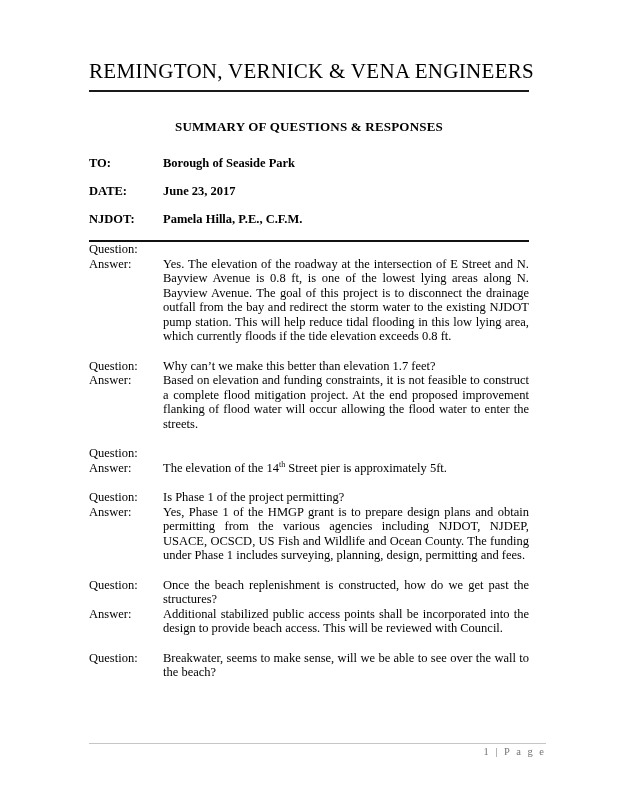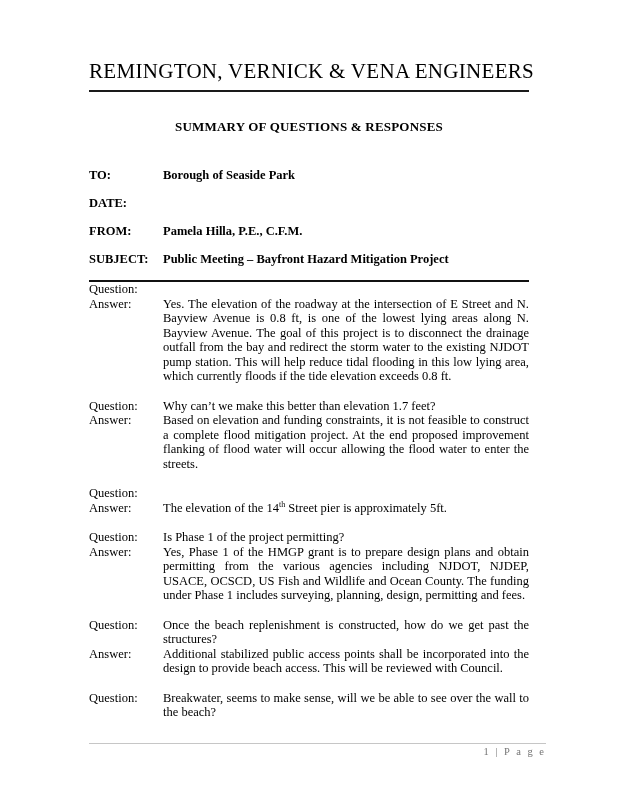--- a/index.html
+++ b/index.html
@@ -33,21 +33,21 @@
   }
   .doc-title {
     text-align: center;
     font-size: 13px;
     font-weight: bold;
     letter-spacing: 0.2px;
     margin-top: 27px;
     line-height: 15px;
   }
   .memo {
-    margin-top: 34px;
+    margin-top: 22px;
   }
   .memo-row {
     display: flex;
     font-size: 12.5px;
     font-weight: bold;
     line-height: 15px;
     margin-bottom: 13px;
   }
   .memo-label {
     width: 74px;
@@ -110,28 +110,25 @@
 
   <div class="doc-title">SUMMARY OF QUESTIONS &amp; RESPONSES</div>
 
   <div class="memo">
     <div class="memo-row">
       <span class="memo-label">TO:</span>
       <span class="memo-value">Borough of Seaside Park</span>
     </div>
     <div class="memo-row">
       <span class="memo-label">DATE:</span>
+      <span class="memo-value">June 23, 2017</span>
     </div>
     <div class="memo-row">
-      <span class="memo-label">FROM:</span>
+      <span class="memo-label">NJDOT:</span>
       <span class="memo-value">Pamela Hilla, P.E., C.F.M.</span>
-    </div>
-    <div class="memo-row">
-      <span class="memo-label">SUBJECT:</span>
-      <span class="memo-value">Public Meeting – Bayfront Hazard Mitigation Project</span>
     </div>
   </div>
 
   <div class="divider"></div>
 
   <div class="qa-section">
 
     <div class="qa-block">
       <div class="qa-row">
         <span class="qa-label">Question:</span>

